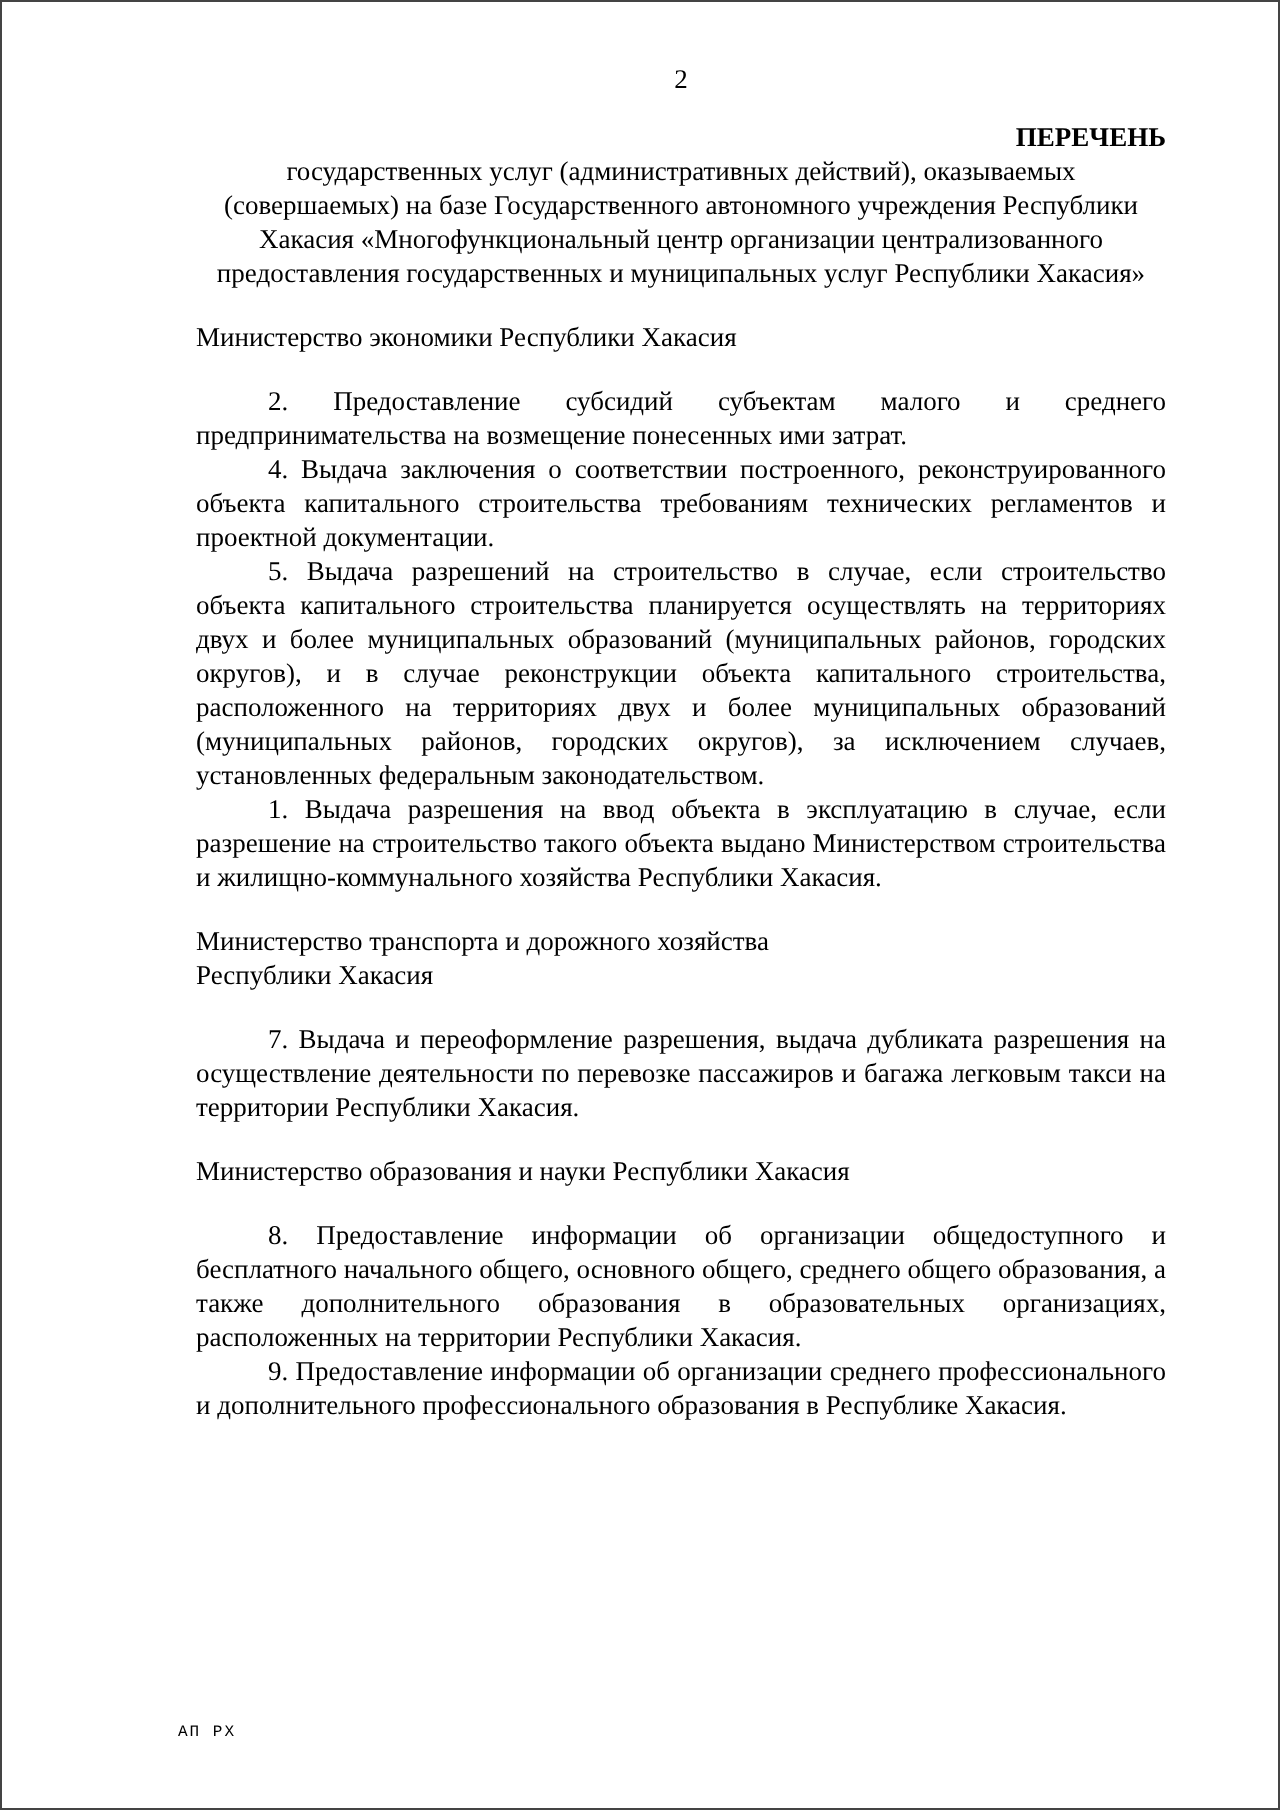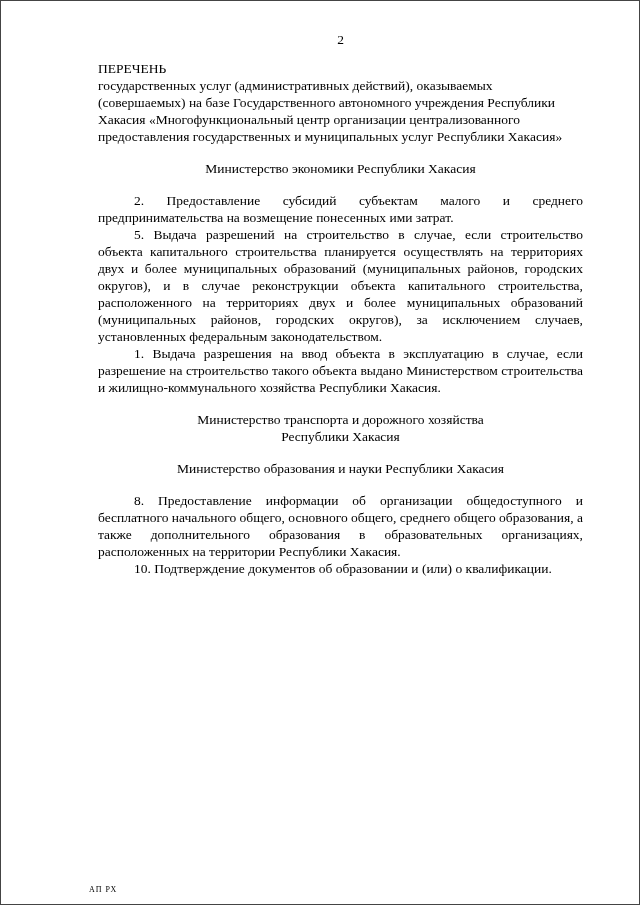--- a/index.html
+++ b/index.html
@@ -19,63 +19,66 @@
     font-size: 13.5px;
     line-height: 1.26;
     padding: 30px 56px 0 97px;
     overflow: hidden;
   }
   .page-number {
     text-align: center;
     margin: 0 0 12px 0;
   }
   .doc-title {
-    text-align: left;
+    text-align: right;
     margin: 0;
+    font-weight: bold;
   }
   .doc-subtitle {
-    text-align: left;
+    text-align: center;
     margin: 0 0 14px 0;
   }
   .section-heading {
-    text-align: center;
     white-space: pre-line;
     margin: 15px 0 15px 0;
   }
   p.item {
     margin: 0;
     text-align: justify;
     text-indent: 36px;
   }
   .footer-mark {
     position: absolute;
     left: 88px;
-    top: 884px;
+    top: 861px;
     font-size: 8px;
     letter-spacing: 1px;
+    font-family: Liberation Mono, monospace;
   }
 </style>
 </head>
 <body>
 
 <div class="page">
 
   <div class="page-number">2</div>
 
   <div class="doc-title">ПЕРЕЧЕНЬ</div>
   <div class="doc-subtitle">государственных услуг (административных действий), оказываемых (совершаемых) на базе Государственного автономного учреждения Республики Хакасия «Многофункциональный центр организации централизованного предоставления государственных и муниципальных услуг Республики Хакасия»</div>
 
   <div class="section-heading">Министерство экономики Республики Хакасия</div>
   <p class="item">2. Предоставление субсидий субъектам малого и среднего предпринимательства на возмещение понесенных ими затрат.</p>
 
+  <p class="item">4. Выдача заключения о соответствии построенного, реконструированного объекта капитального строительства требованиям технических регламентов и проектной документации.</p>
   <p class="item">5. Выдача разрешений на строительство в случае, если строительство объекта капитального строительства планируется осуществлять на территориях двух и более муниципальных образований (муниципальных районов, городских округов), и в случае реконструкции объекта капитального строительства, расположенного на территориях двух и более муниципальных образований (муниципальных районов, городских округов), за исключением случаев, установленных федеральным законодательством.</p>
   <p class="item">1. Выдача разрешения на ввод объекта в эксплуатацию в случае, если разрешение на строительство такого объекта выдано Министерством строительства и жилищно-коммунального хозяйства Республики Хакасия.</p>
 
   <div class="section-heading">Министерство транспорта и дорожного хозяйства
 Республики Хакасия</div>
+  <p class="item">7. Выдача и переоформление разрешения, выдача дубликата разрешения на осуществление деятельности по перевозке пассажиров и багажа легковым такси на территории Республики Хакасия.</p>
 
   <div class="section-heading">Министерство образования и науки Республики Хакасия</div>
   <p class="item">8. Предоставление информации об организации общедоступного и бесплатного начального общего, основного общего, среднего общего образования, а также дополнительного образования в образовательных организациях, расположенных на территории Республики Хакасия.</p>
-  <p class="item">10. Подтверждение документов об образовании и (или) о квалификации.</p>
+  <p class="item">9. Предоставление информации об организации среднего профессионального и дополнительного профессионального образования в Республике Хакасия.</p>
 
   <div class="footer-mark">АП РХ</div>
 
 </div>
 
 </body></html>

